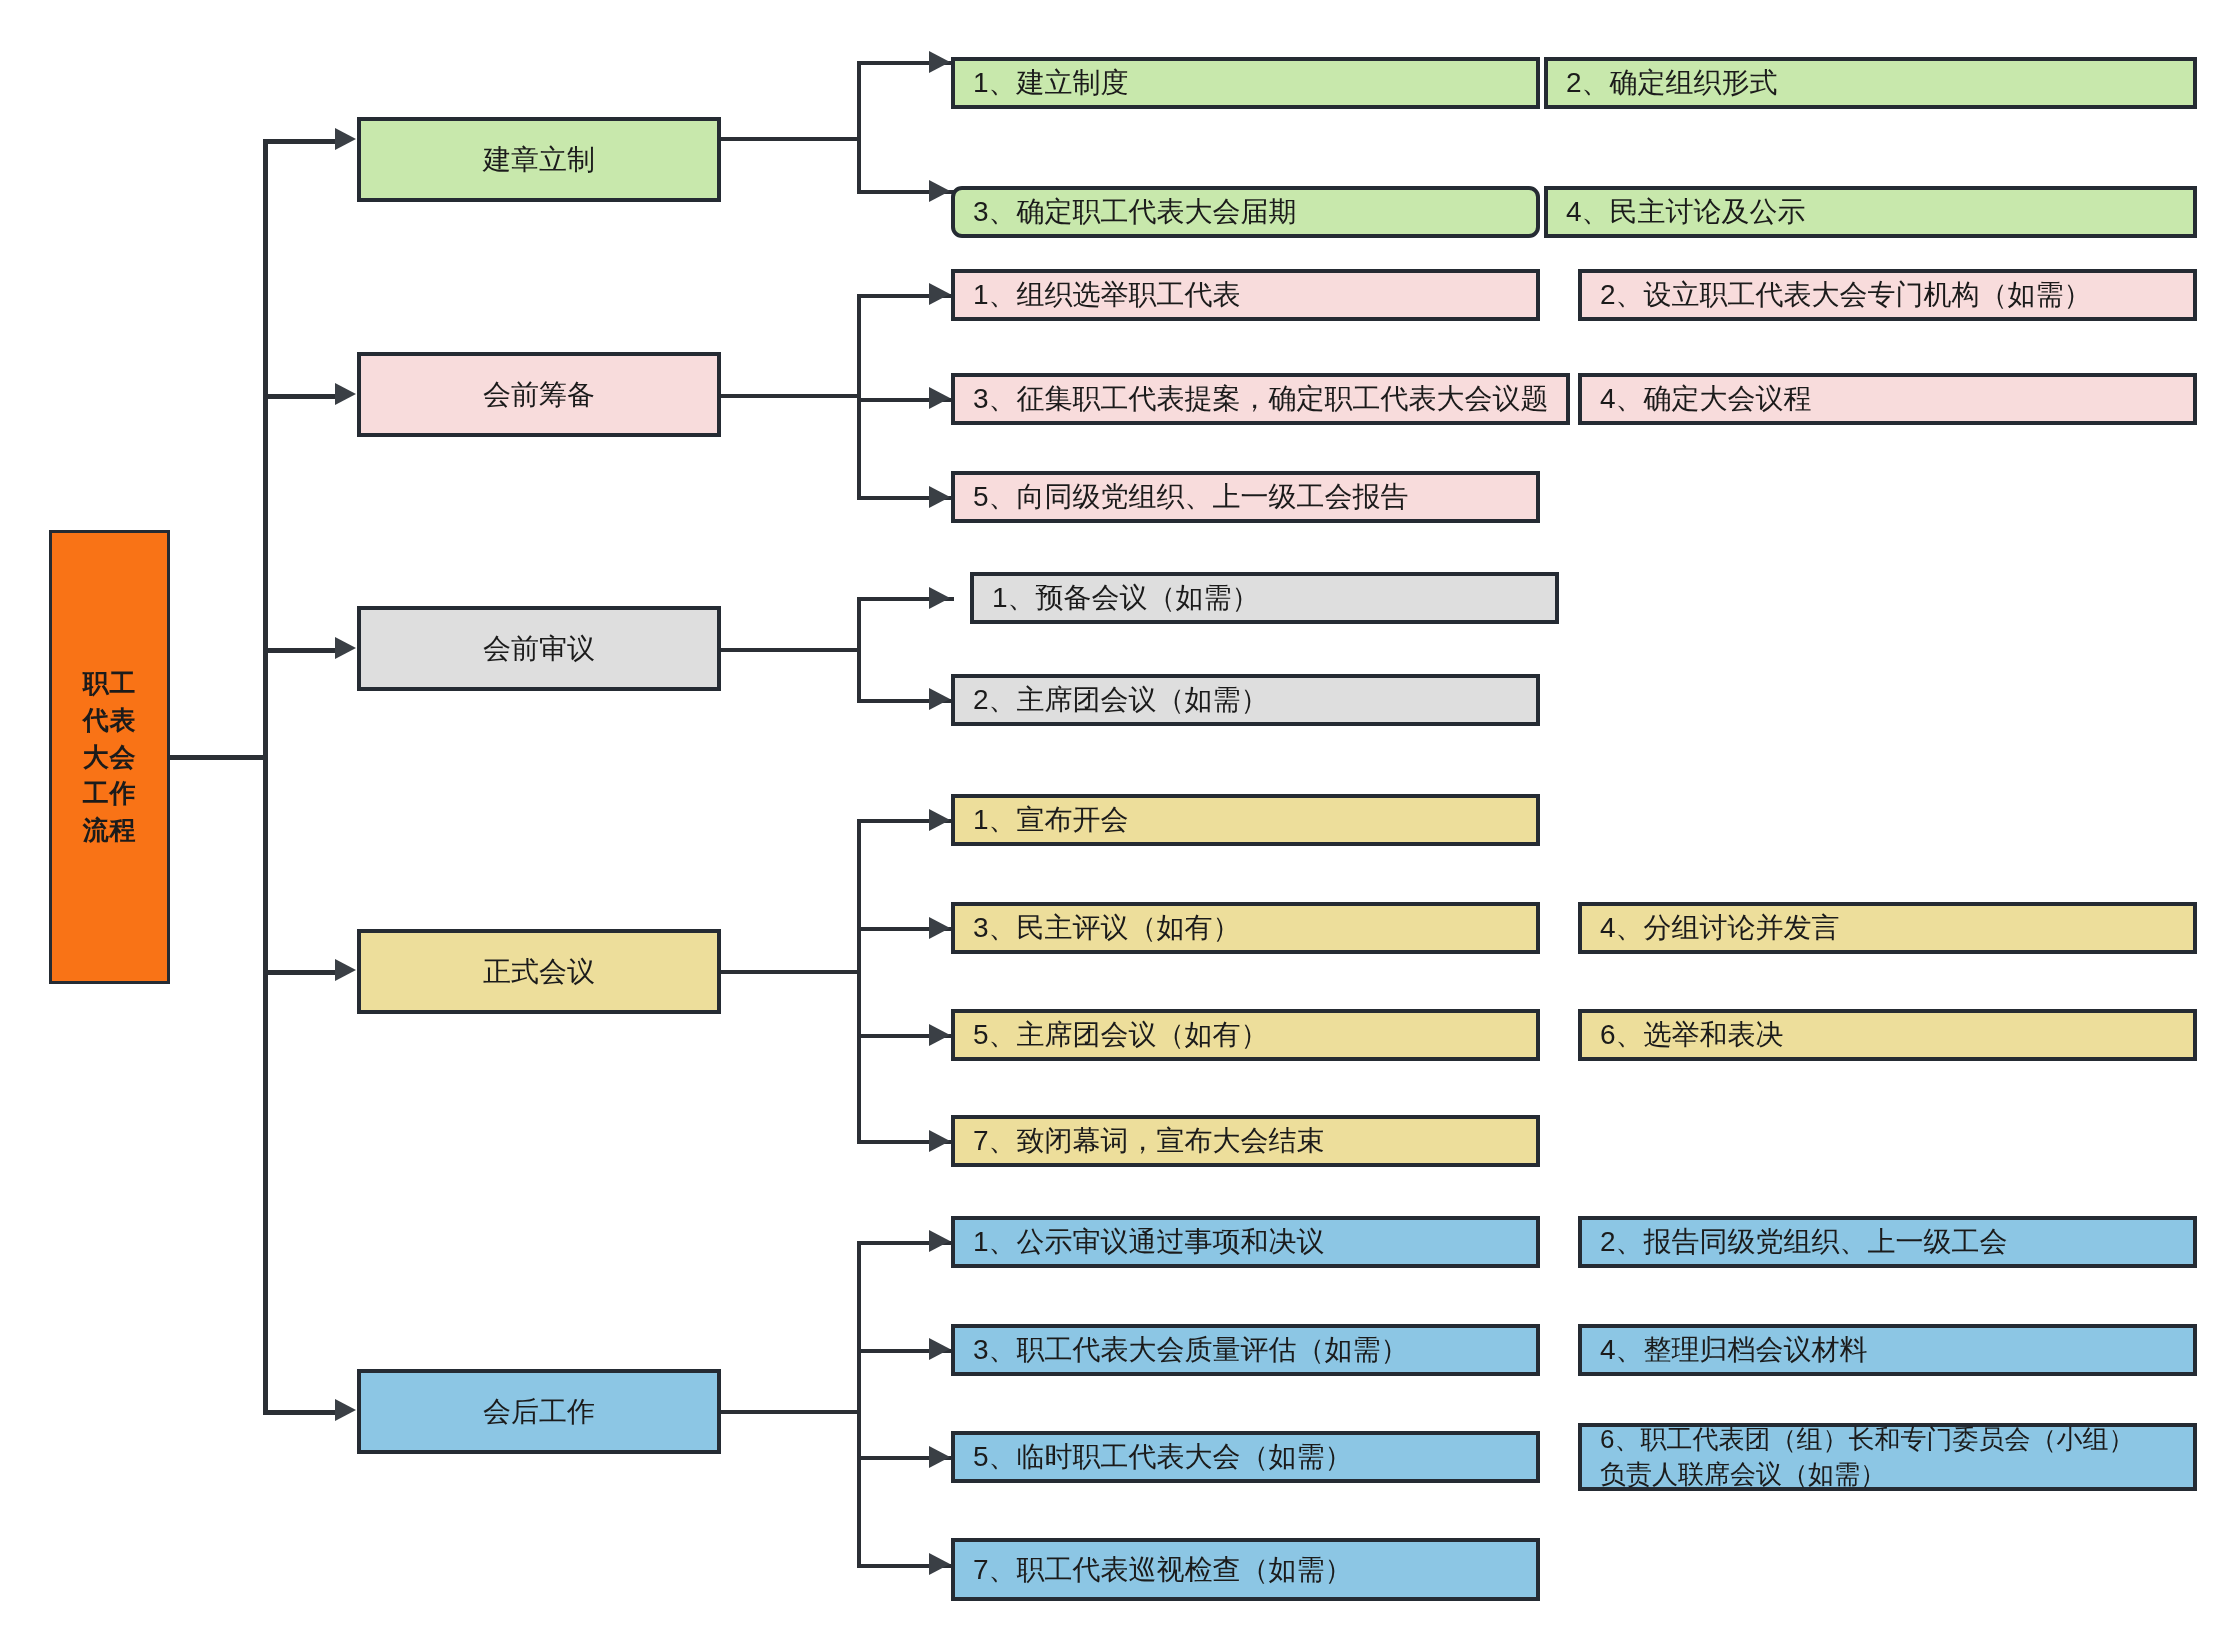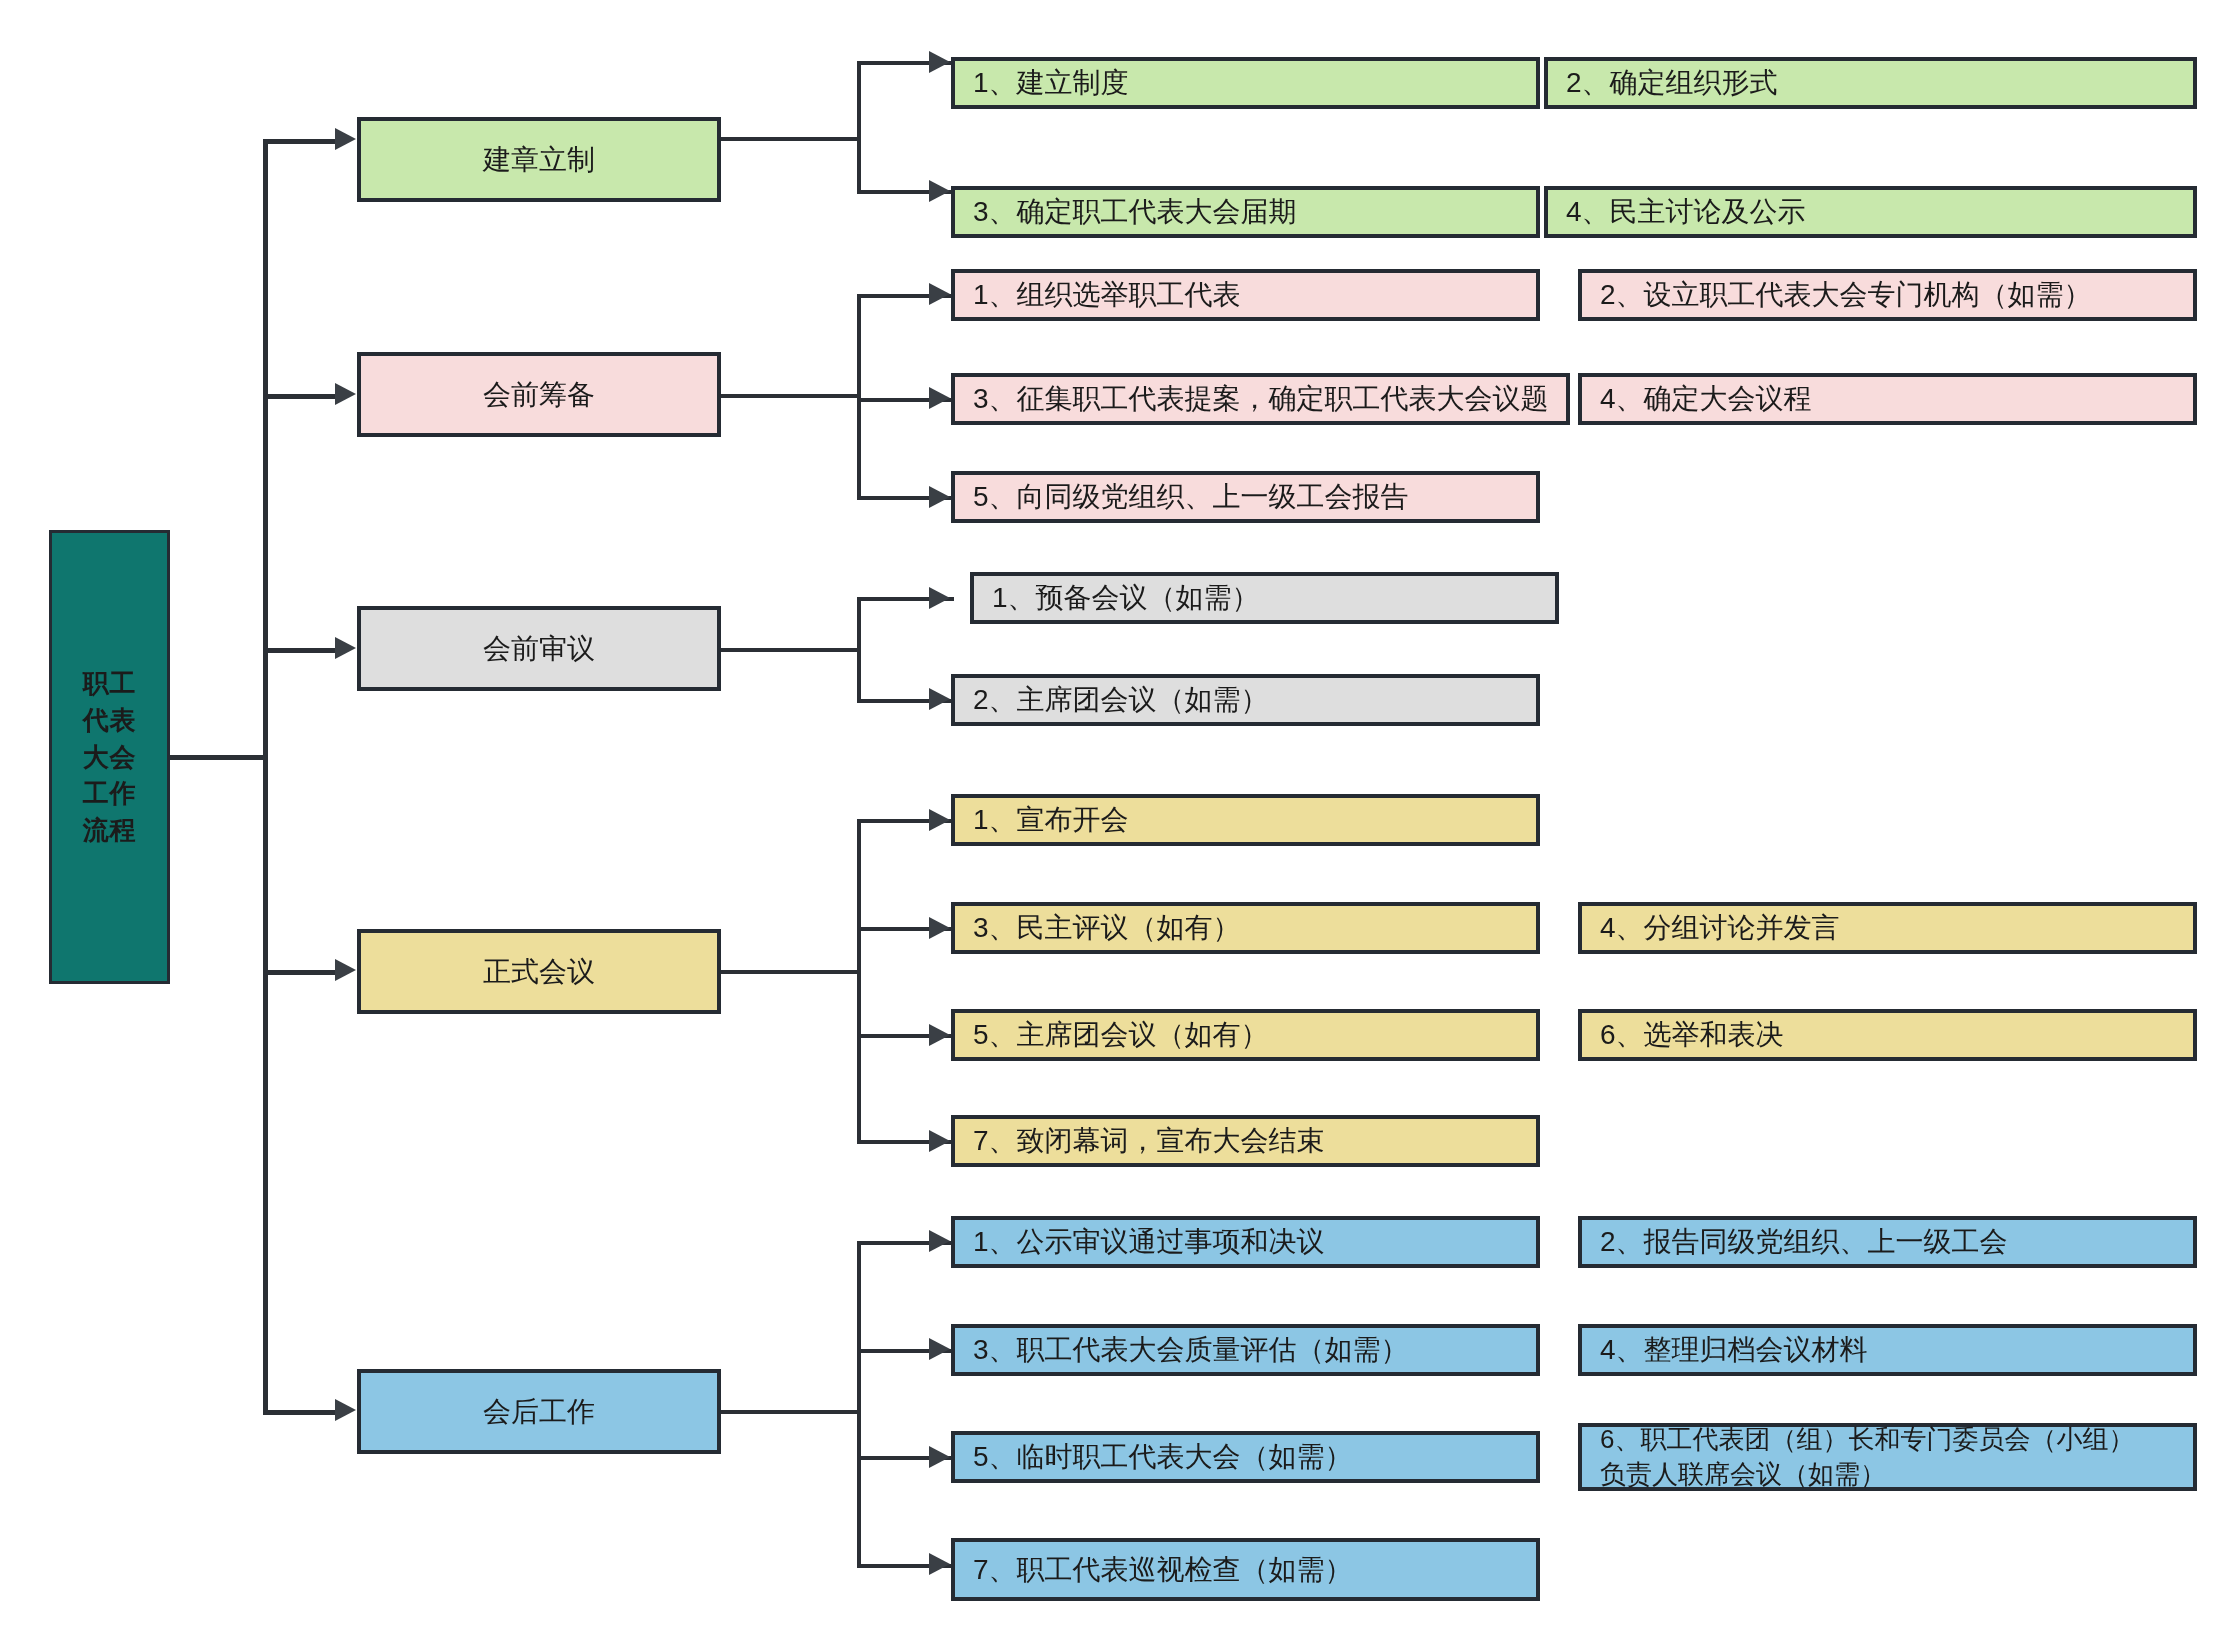--- a/index.html
+++ b/index.html
@@ -35,21 +35,21 @@
 
   
   .leaf{font-size:28px;}
 
   
   .fill-green{background:#C8E8AC;margin-top:21px;}
   .fill-pink{background:#F8DCDC;}
   .fill-gray{background:#DEDEDE;}
   .fill-yellow{background:#EDDE9B;}
   .fill-blue{background:#8CC6E4;}
-  .fill-white{background:#0f766e;}
+  .fill-white{background:#f97316;}
 
   
   .ln{position:absolute;background:#2b2f35;}
   .ln.h{height:3.5px;}
   .ln.v{width:3.5px;}
   .ln.thick{background:#2b2f35;}
   .ln.h.thick{height:4.9px;}
   .ln.v.thick{width:4.9px;}
 
   
@@ -103,21 +103,21 @@
 
   <div class="ln h" style="left:721px; top:137px; width:139px;"></div>
   <div class="ln v" style="left:857px; top:61px; height:132px;"></div>
   <div class="ln h" style="left:857px; top:61px; width:97px;"></div>
   <div class="arrow" style="left:929px; top:51px;"></div>
   <div class="ln h" style="left:857px; top:190px; width:97px;"></div>
   <div class="arrow" style="left:929px; top:180px;"></div>
 
   <div class="box left leaf fill-green" style="left:951px; top:36px; width:589px; height:52px;">1、建立制度</div>
   <div class="box left leaf fill-green" style="left:1544px; top:36px; width:653px; height:52px;">2、确定组织形式</div>
-  <div class="box left leaf fill-green" style="left:951px; top:165px; width:589px; height:52px;">3、确定职工代表大会届期</div>
+  <div class="box left leaf fill-green" style="left:951px; top:165px; width:589px; height:52px;border-radius:11px;">3、确定职工代表大会届期</div>
   <div class="box left leaf fill-green" style="left:1544px; top:165px; width:653px; height:52px;">4、民主讨论及公示</div>
 
   <div class="ln h" style="left:721px; top:394px; width:139px;"></div>
   <div class="ln v" style="left:857px; top:294px; height:204px;"></div>
   <div class="ln h" style="left:857px; top:294px; width:97px;"></div>
   <div class="arrow" style="left:929px; top:283px;"></div>
   <div class="ln h" style="left:857px; top:398px; width:97px;"></div>
   <div class="arrow" style="left:929px; top:387px;"></div>
   <div class="ln h" style="left:857px; top:496px; width:97px;"></div>
   <div class="arrow" style="left:929px; top:486px;"></div>

